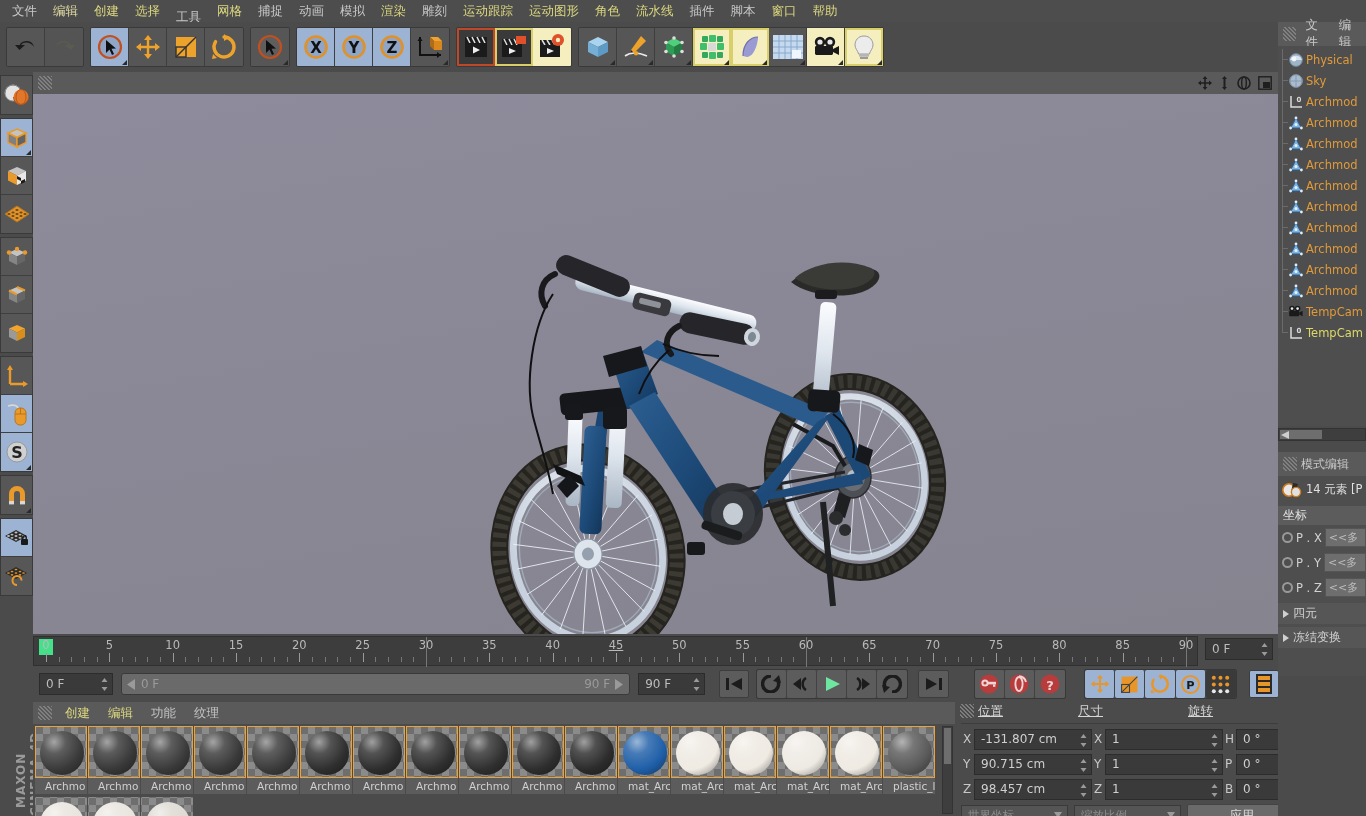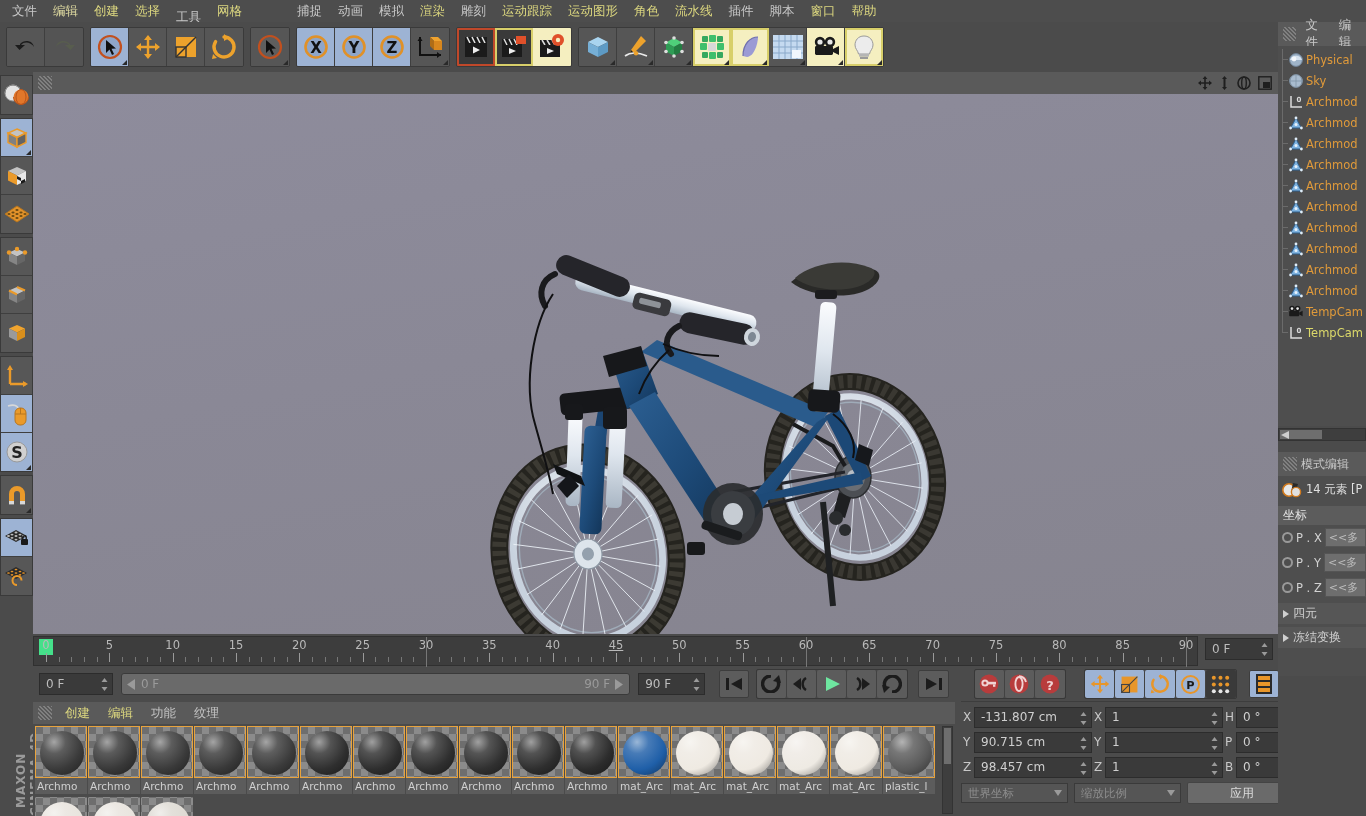--- a/index.html
+++ b/index.html
@@ -91,21 +91,21 @@
              display:flex; flex-wrap:wrap; align-content:flex-start; padding:2px 0 0 2px; overflow:hidden; }
   .matcell { width:52px; height:70px; margin:0 1px 1px 0; }
   .matsw { width:52px; height:52px; border:1px solid transparent; position:relative;
       background-image:
         linear-gradient(45deg,#8b8b8b 25%,transparent 25%,transparent 75%,#8b8b8b 75%,#8b8b8b),
         linear-gradient(45deg,#8b8b8b 25%,#6e6e6e 25%,#6e6e6e 75%,#8b8b8b 75%,#8b8b8b);
       background-size:14px 14px; background-position:0 0,7px 7px; }
   .matsw.sel { border-color:#e8a33d; }
   .matball { position:absolute; left:4px; top:4px; width:44px; height:44px; border-radius:50%; }
   .matname { height:16px; background:#5c5c5c; font-size:10.5px; color:#d0d0d0;
-             line-height:16px; padding-left:2px; overflow:hidden; white-space:nowrap; }
+             line-height:16px; padding-left:10px; overflow:hidden; white-space:nowrap; }
   .matscroll { position:absolute; right:2px; top:24px; width:11px; height:88px; background:#3e3e3e;
                border:1px solid #333; }
   .matscroll .thumb { position:absolute; left:1px; top:1px; width:7px; height:36px; background:#6e6e6e; }
 
   
   .coords { position:absolute; left:955px; top:700px; width:411px; height:116px; background:#4b4b4b; }
   .coordhdr { height:22px; display:flex; align-items:center; }
   .coordhdr .ch { font-size:12.5px; color:#d7d7d7; text-decoration:underline; }
   .coordrow { display:flex; align-items:center; height:24px; margin-top:1px; }
   .axlbl { width:13px; text-align:left; font-size:12px; color:#c8c8c8; padding-left:2px; }
@@ -154,21 +154,21 @@
 
 <div class="app">
 
   <div class="menubar" id="menubar">
       <div class="mi" style="color: rgb(200, 200, 200);">文件</div>
       <div class="mi" style="color: rgb(222, 217, 160);">编辑</div>
       <div class="mi" style="color: rgb(220, 215, 127);">创建</div>
       <div class="mi" style="color: rgb(220, 215, 127);">选择</div>
       <div class="mi" style="color: rgb(200, 200, 200); margin-top: 12px;">工具</div>
       <div class="mi" style="color: rgb(220, 215, 127);">网格</div>
-      <div class="mi" style="color: rgb(200, 200, 200); margin-left: 39px;">捕捉</div>
+      <div class="mi" style="color: rgb(200, 200, 200);">捕捉</div>
       <div class="mi" style="color: rgb(200, 200, 200);">动画</div>
       <div class="mi" style="color: rgb(200, 200, 200);">模拟</div>
       <div class="mi" style="color: rgb(220, 215, 127); text-align: right;">渲染</div>
       <div class="mi" style="color: rgb(200, 200, 200);">雕刻</div>
       <div class="mi" style="color: rgb(220, 215, 127);">运动跟踪</div>
       <div class="mi" style="color: rgb(220, 215, 127);">运动图形</div>
       <div class="mi" style="color: rgb(220, 215, 127);">角色</div>
       <div class="mi" style="color: rgb(220, 215, 127);">流水线</div>
       <div class="mi" style="color: rgb(200, 200, 200);">插件</div>
       <div class="mi" style="color: rgb(200, 200, 200);">脚本</div>
@@ -1132,20 +1132,26 @@
             <div class="matball" style="background: radial-gradient(circle at 32% 25%, rgb(240, 238, 235) 0%, rgb(227, 224, 218) 26%, rgb(222, 218, 211) 62%, rgb(122, 119, 116) 100%);"></div>
           </div>
         </div>
       </div>
     <div class="matscroll">
         <div class="thumb"></div>
       </div>
   </div>
 
   <div class="coords">
+    <div class="coordhdr">
+      <div class="grip"></div>
+      <div class="ch" style="width:100px;">位置</div>
+      <div class="ch" style="width:110px;">尺寸</div>
+      <div class="ch">旋转</div>
+    </div>
     <div class="sep" style="margin:1px 6px 0 6px;"></div>
     <div id="coordrows" style="padding:2px 6px 0 6px;">
         <div class="coordrow">
           <div class="axlbl">X</div>
           <div class="numf" style="width: 118px;">
             <span>-131.807 cm</span>
             <svg class="spin" viewBox="0 0 7 13">
               <path d="M3.5 0 L6.5 4 L0.5 4 Z M3.5 13 L6.5 9 L0.5 9 Z" fill="#9a9a9a"></path>
             </svg>
           </div>

